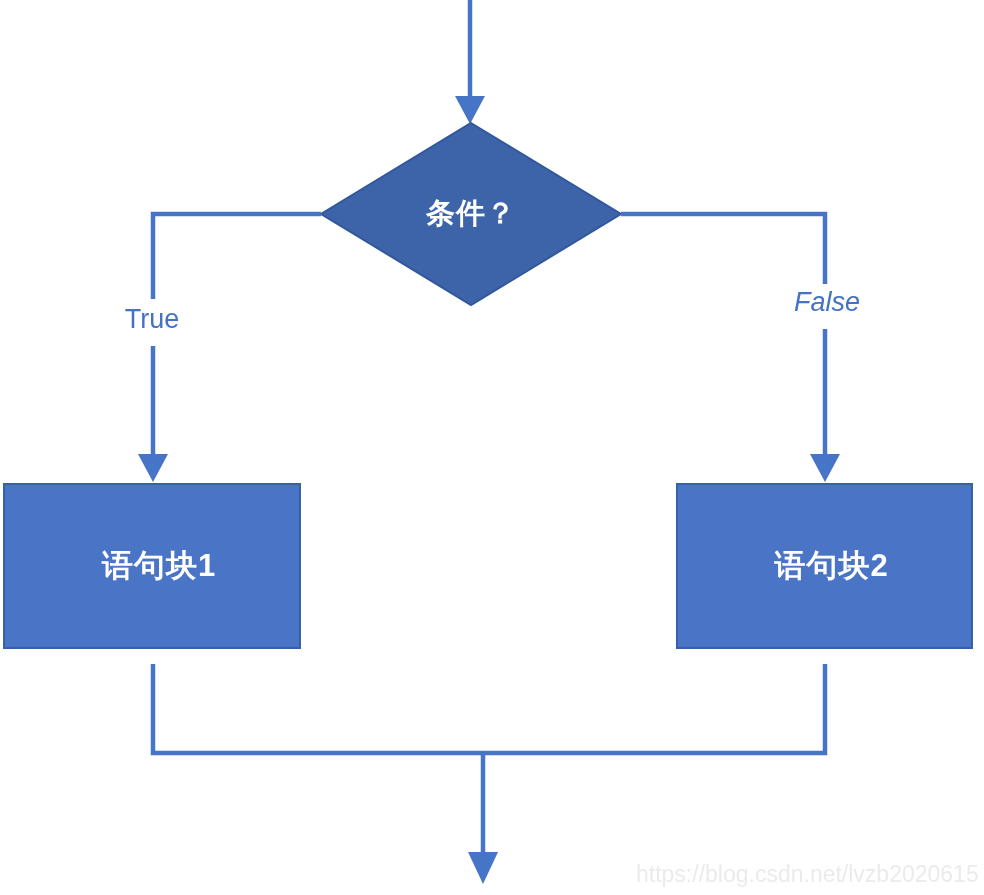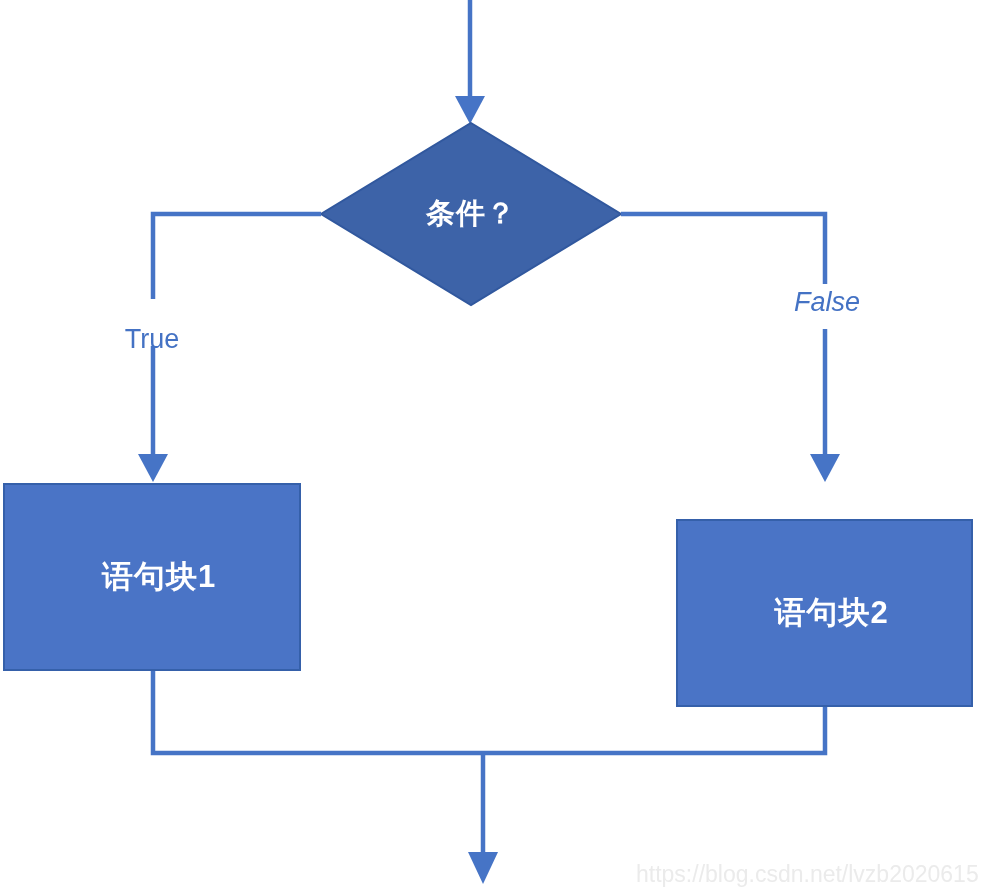--- a/index.html
+++ b/index.html
@@ -36,40 +36,40 @@
     pointer-events: none;
     text-align: right;
   }
   .edge-label {
     position: absolute;
     color: #4472c4;
     font-size: 27px;
     text-align: center;
     pointer-events: none;
   }
-  .edge-label.true  { left: 102px; top: 304px; width: 100px; margin-top: 20px; }
+  .edge-label.true  { left: 102px; top: 304px; width: 100px; }
   .edge-label.false { left: 773px; top: 287px; width: 108px; font-style: italic; }
   .block {
     position: absolute;
     top: 483px;
-    height: 188px;
+    height: 166px;
     box-sizing: border-box;
     background: #4a74c6;
     border: 2px solid #3560aa;
     display: flex;
     align-items: center;
     justify-content: center;
     color: #ffffff;
     font-size: 31px;
     font-weight: 600;
     letter-spacing: 1px;
     padding-left: 14px;
   }
   .block.left  { left: 3px;  width: 298px; }
-  .block.right { left: 676px; width: 297px; margin-top: 36px; }
+  .block.right { left: 676px; width: 297px; }
   .watermark {
     position: absolute;
     left: 636px;
     top: 861px;
     white-space: nowrap;
     color: #ebebeb;
     font-size: 23px;
     pointer-events: none;
   }
 </style>

